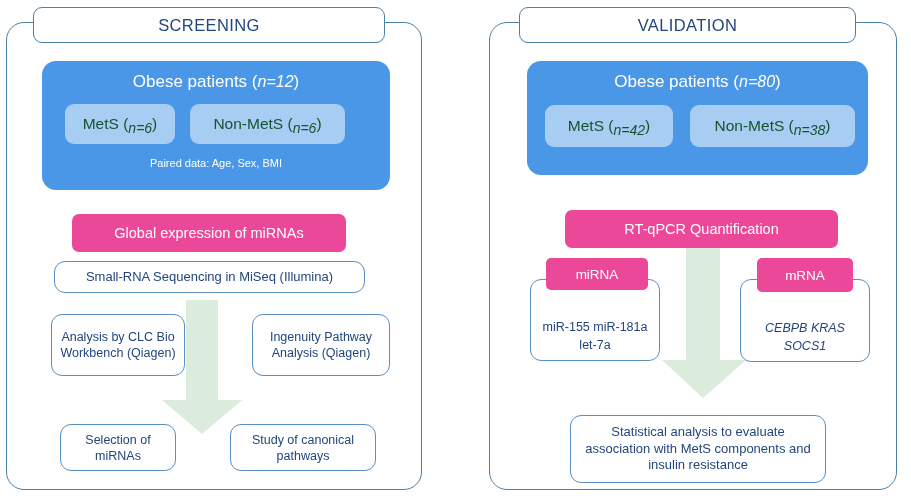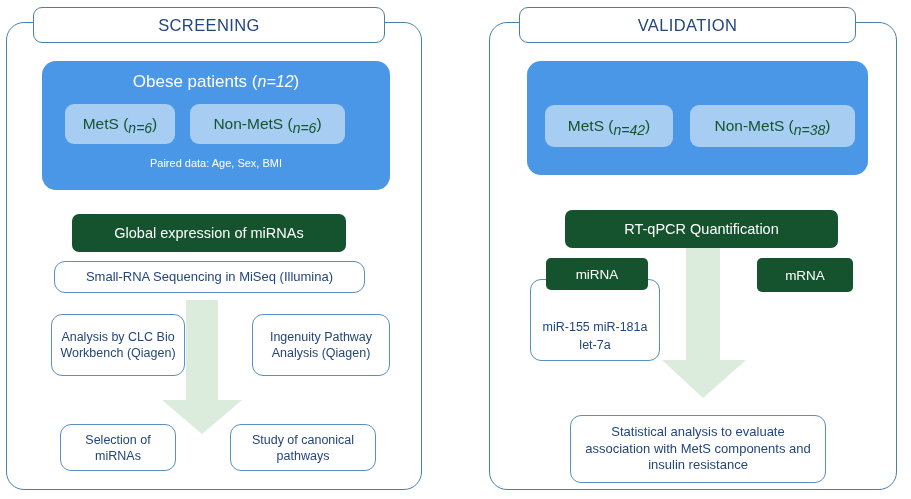--- a/index.html
+++ b/index.html
@@ -54,21 +54,21 @@
   }
   .subgroup .n{font-style:italic;font-size:14px;margin-top:8px;}
   .paired{
     position:absolute;left:0;right:0;
     text-align:center;color:#ffffff;font-size:11px;
   }
 
   
   .green{
     position:absolute;
-    background:#14532d;
+    background:#ec4899;
     border-radius:7px;
     display:flex;align-items:center;justify-content:center;
     color:#ffffff;font-size:14.5px;
     z-index:4;
   }
   .green.sm{font-size:13.5px;border-radius:5px;}
 
   
   .obox{
     position:absolute;
@@ -133,20 +133,23 @@
   <div class="obox" style="left:60px;top:424px;width:116px;height:47px;">Selection of miRNAs</div>
 
   <div class="obox" style="left:252px;top:314px;width:138px;height:62px;">Ingenuity Pathway Analysis (Qiagen)</div>
   <div class="obox" style="left:230px;top:424px;width:146px;height:47px;">Study of canonical pathways</div>
 
   <div class="panel" style="left:489px;top:22px;width:406px;height:466px;"></div>
 
   <div class="panel-title" style="left:519px;top:7px;width:335px;height:34px;">VALIDATION</div>
 
   <div class="cohort" style="left:527px;top:61px;width:341px;height:114px;">
+    <div class="cohort-title">
+      <span>Obese patients (</span><span class="n">n=80</span><span>)</span>
+    </div>
     <div class="subgroup" style="left:18px;top:44px;width:128px;height:42px;">
       <span>MetS (</span>
         <span class="n">n=42</span>
         <span>)</span>
     </div>
     <div class="subgroup" style="left:163px;top:44px;width:165px;height:42px;">
       <span>Non-MetS (</span>
         <span class="n">n=38</span>
         <span>)</span>
     </div>
@@ -156,17 +159,18 @@
     <svg width="92" height="152" viewBox="0 0 92 152">
       <polygon points="28,0 62,0 62,112 88,112 45,150 4,112 28,112" fill="#dcecdc"></polygon>
     </svg>
   </div>
 
   <div class="green" style="left:565px;top:210px;width:273px;height:38px;">RT-qPCR Quantification</div>
 
   <div class="obox mir tall" style="left:530px;top:279px;width:130px;height:82px;padding-bottom:6px;">miR-155 miR-181a let-7a</div>
   <div class="green sm" style="left:546px;top:258px;width:102px;height:32px;">miRNA</div>
 
+  <div class="obox gene tall" style="left:740px;top:279px;width:130px;height:83px;padding-bottom:6px;">CEBPB KRAS SOCS1</div>
   <div class="green sm" style="left:757px;top:258px;width:96px;height:34px;">mRNA</div>
 
   <div class="obox wide" style="left:570px;top:415px;width:256px;height:68px;">Statistical analysis to evaluate association with MetS components and insulin resistance</div>
 
 </div>
 
 </body></html>

